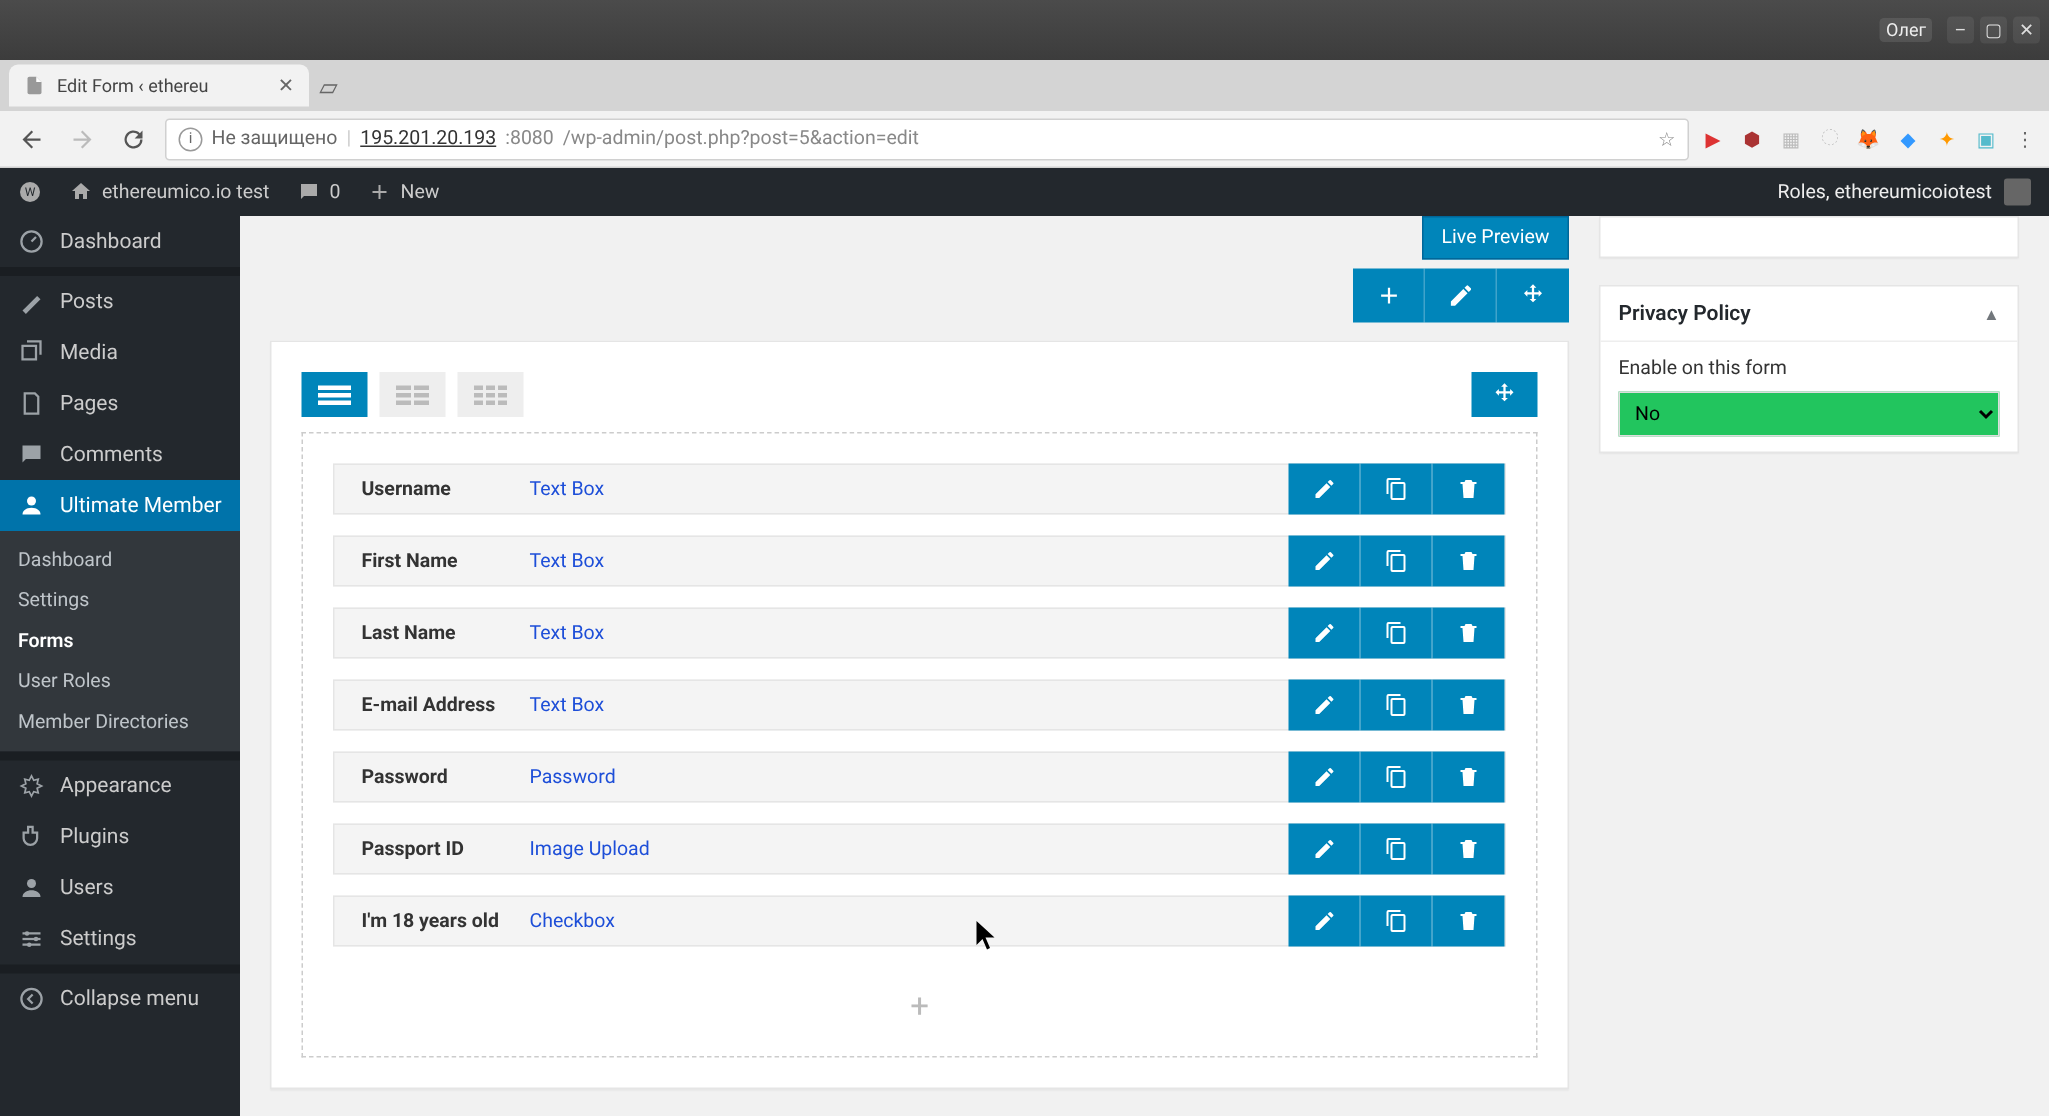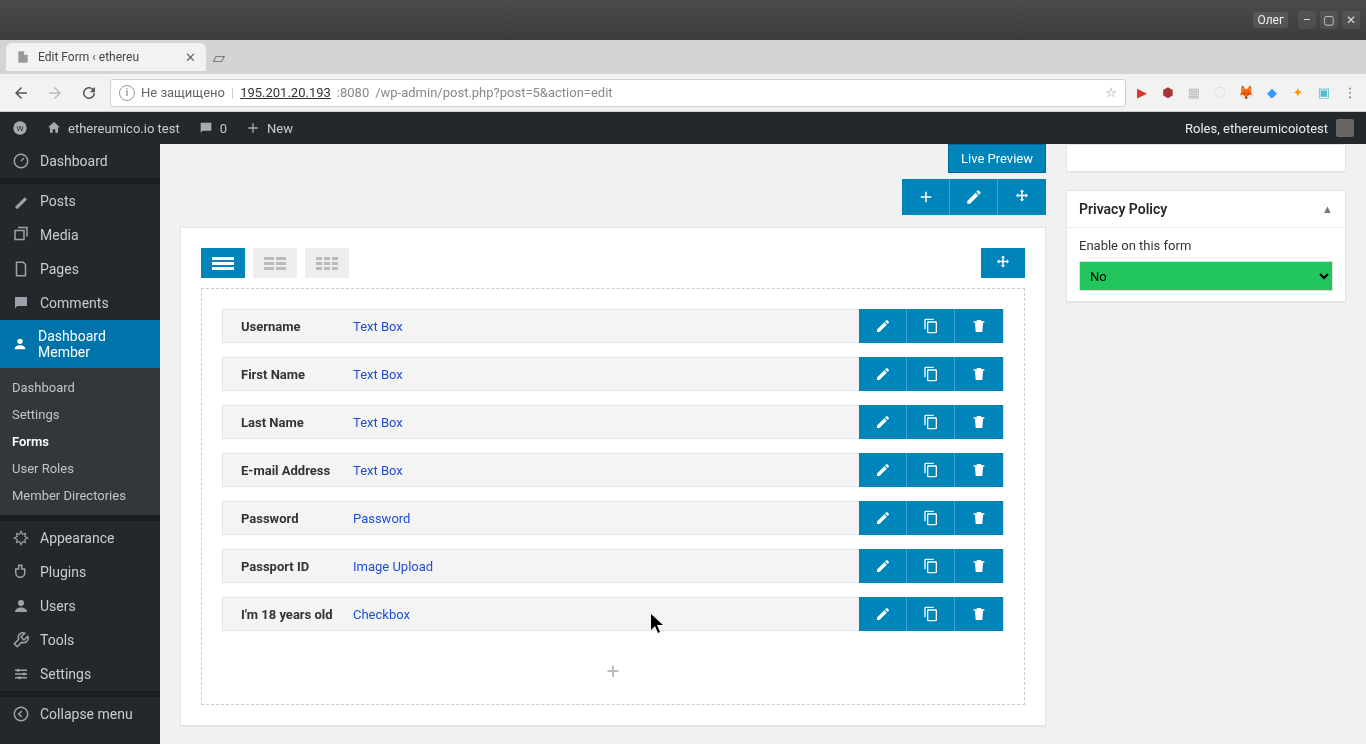--- a/index.html
+++ b/index.html
@@ -227,21 +227,21 @@
         <svg viewBox="0 0 24 24">
           <path d="M4 4h16v12H7l-3 3z"></path>
         </svg>
         <span>Comments</span>
       </div>
     <div class="mi active">
         <svg viewBox="0 0 24 24">
           <circle cx="12" cy="8" r="4"></circle>
           <path d="M4 20c0-4 4-6 8-6s8 2 8 6z"></path>
         </svg>
-        <span>Dashboard Member</span>
+        <span>Ultimate Member</span>
       </div>
     <div class="sub">
       <div class="si">Dashboard</div>
       <div class="si">Settings</div>
       <div class="si current">Forms</div>
       <div class="si">User Roles</div>
       <div class="si">Member Directories</div>
     </div>
     <div class="sep"></div>
     <div class="mi">
@@ -255,26 +255,20 @@
           <path d="M9 3v5H5v5a6 6 0 0 0 12 0V8h-4V3h-4z" fill="none" stroke="#9ca2a7" stroke-width="2"></path>
         </svg>
         <span>Plugins</span>
       </div>
     <div class="mi">
         <svg viewBox="0 0 24 24">
           <circle cx="12" cy="8" r="4"></circle>
           <path d="M4 20c0-4 4-6 8-6s8 2 8 6z"></path>
         </svg>
         <span>Users</span>
-      </div>
-    <div class="mi">
-        <svg viewBox="0 0 24 24">
-          <path d="M21 7l-5 5-4-4 5-5a6 6 0 0 0-8 8L3 17l4 4 6-6a6 6 0 0 0 8-8z" fill="none" stroke="#9ca2a7" stroke-width="2"></path>
-        </svg>
-        <span>Tools</span>
       </div>
     <div class="mi">
         <svg viewBox="0 0 24 24">
           <rect x="4" y="6" width="16" height="2"></rect>
           <rect x="4" y="11" width="16" height="2"></rect>
           <rect x="4" y="16" width="16" height="2"></rect>
           <circle cx="8" cy="7" r="2"></circle>
           <circle cx="16" cy="12" r="2"></circle>
           <circle cx="10" cy="17" r="2"></circle>
         </svg>

